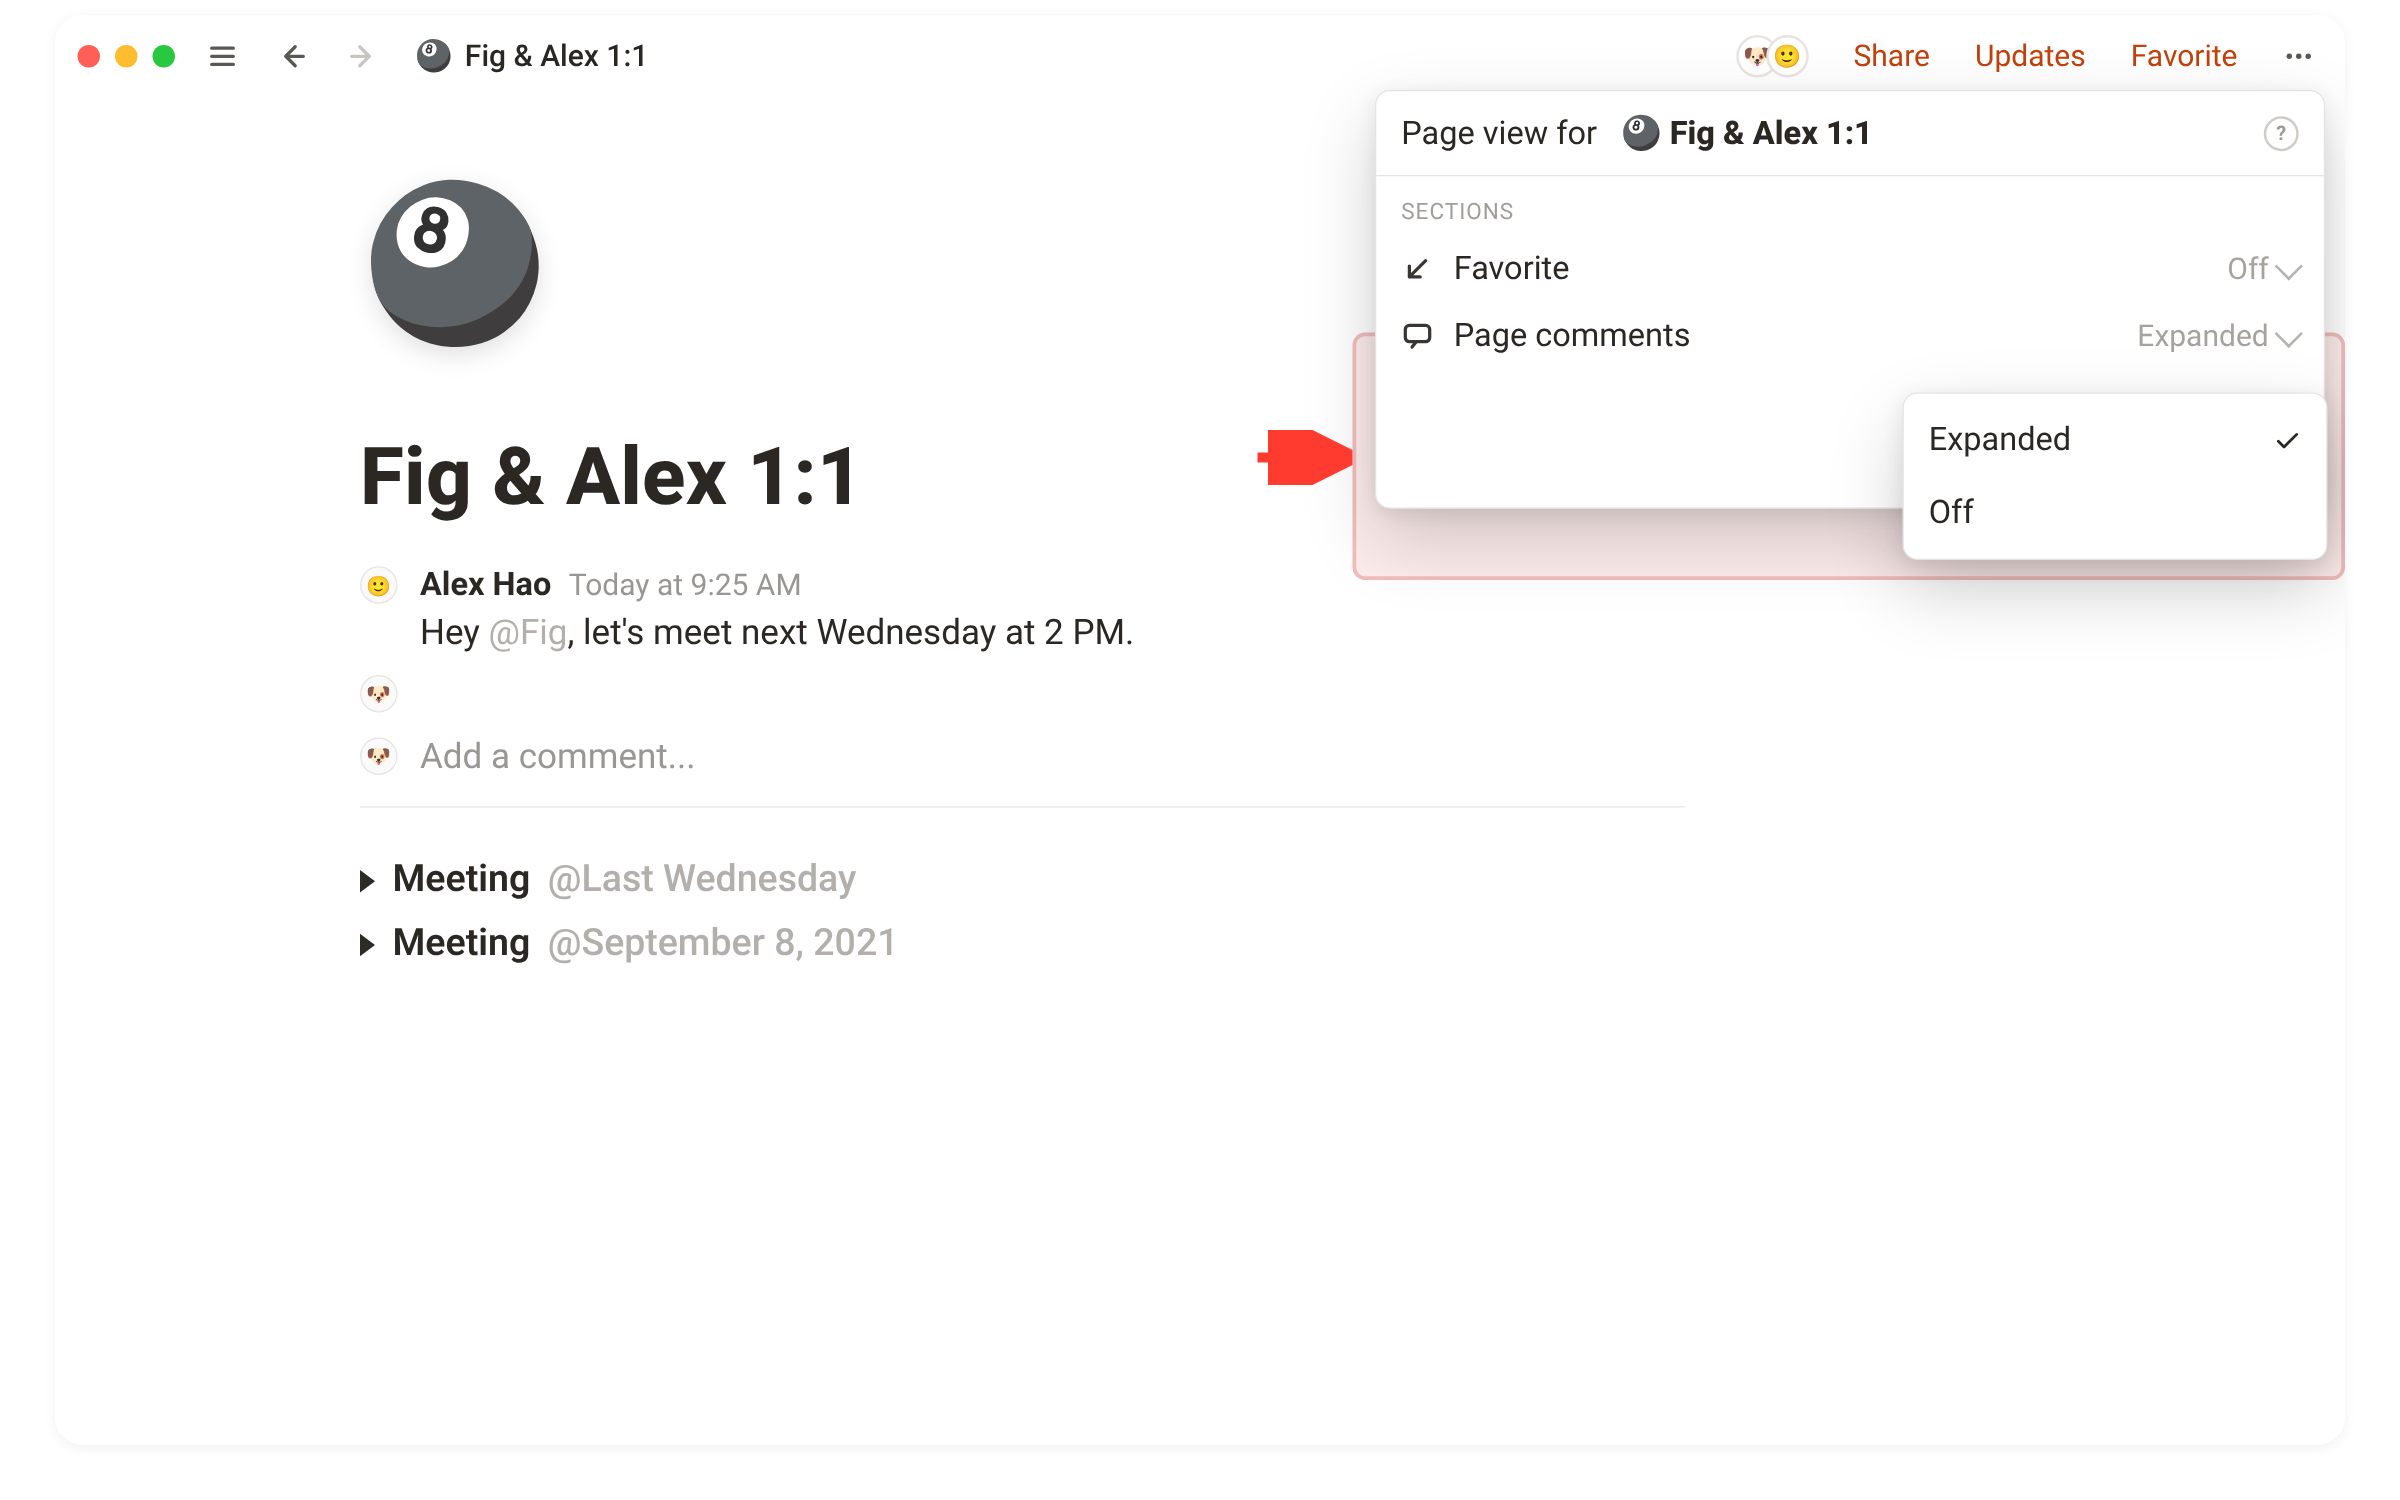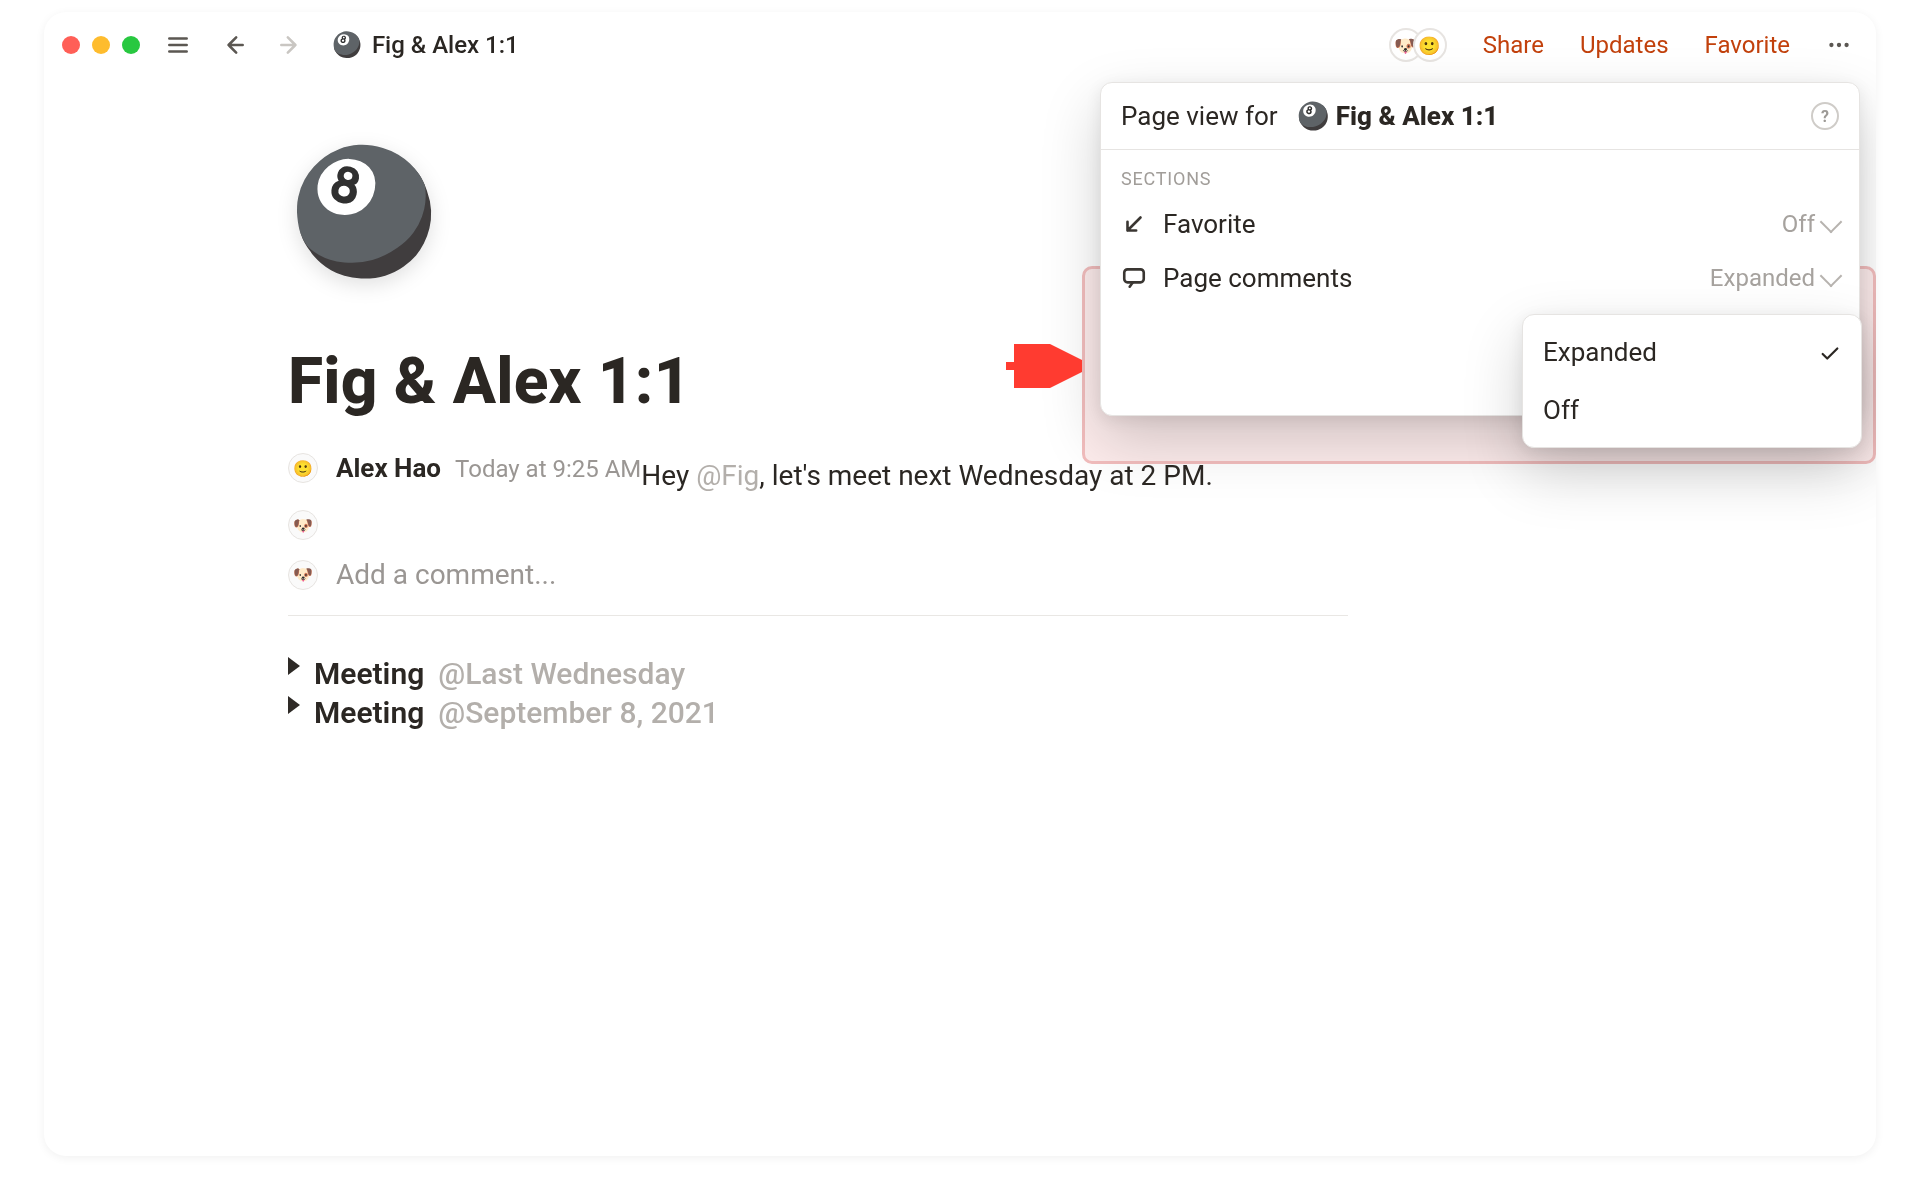--- a/index.html
+++ b/index.html
@@ -81,44 +81,44 @@
     font-size:64px;font-weight:800;color:#2b2723;letter-spacing:.2px;
   }
 
   .comments{margin-top:6px}
   .comment{display:flex;gap:18px;margin:18px 0}
   .comment .avatar-sm{
     width:30px;height:30px;border-radius:50%;
     border:1px solid #e7e4e1;background:#fafafa;
     display:flex;align-items:center;justify-content:center;font-size:16px
   }
-  .comment .body{display:flex;flex-direction:row}
+  .comment .body{display:flex;flex-direction:column}
   .comment .meta{display:flex;align-items:baseline;gap:14px}
   .comment .author{font-weight:700;color:#2b2723;font-size:26px}
   .comment .time{color:var(--muted);font-size:24px}
   .comment .text{font-size:28px;color:#2b2723;margin-top:6px}
   .mention{color:var(--mention)}
   .add-comment{display:flex;align-items:center;gap:18px;margin:18px 0 24px}
   .add-comment .avatar-sm{width:30px;height:30px;border-radius:50%;border:1px solid #e7e4e1;background:#fafafa;display:flex;align-items:center;justify-content:center;font-size:16px}
   .add-comment .ph{color:var(--muted);font-size:28px}
 
   .hr{height:1px;background:var(--hr);margin:10px 0 40px 0;width:1060px}
 
   .toggles{margin-top:10px}
-  .toggle{display:flex;gap:14px;margin:4px 0}
+  .toggle{display:flex;align-items:center;gap:14px;margin:16px 0}
   .toggle .tri{
     width:0;height:0;border-left:12px solid #2e2a26;border-top:9px solid transparent;border-bottom:9px solid transparent;
     transform:translateY(1px)
   }
   .toggle .label{font-size:30px;color:#2b2723;font-weight:600}
   .toggle .date{font-size:30px;color:var(--link);font-weight:500}
 
   
   .popover{
-    position:absolute;top:70px;left:1056px;
+    position:absolute;top:60px;left:1056px;
     width:760px;background:var(--panel);border:1px solid var(--panel-border);
     border-radius:12px;box-shadow:var(--shadow);
     overflow:visible;
   }
   .pop-header{
     display:flex;align-items:center;gap:10px;
     padding:18px 20px;border-bottom:1px solid var(--panel-border)
   }
   .pop-header .t{font-size:26px;color:#2b2723}
   .pop-header .t b{font-weight:800}

